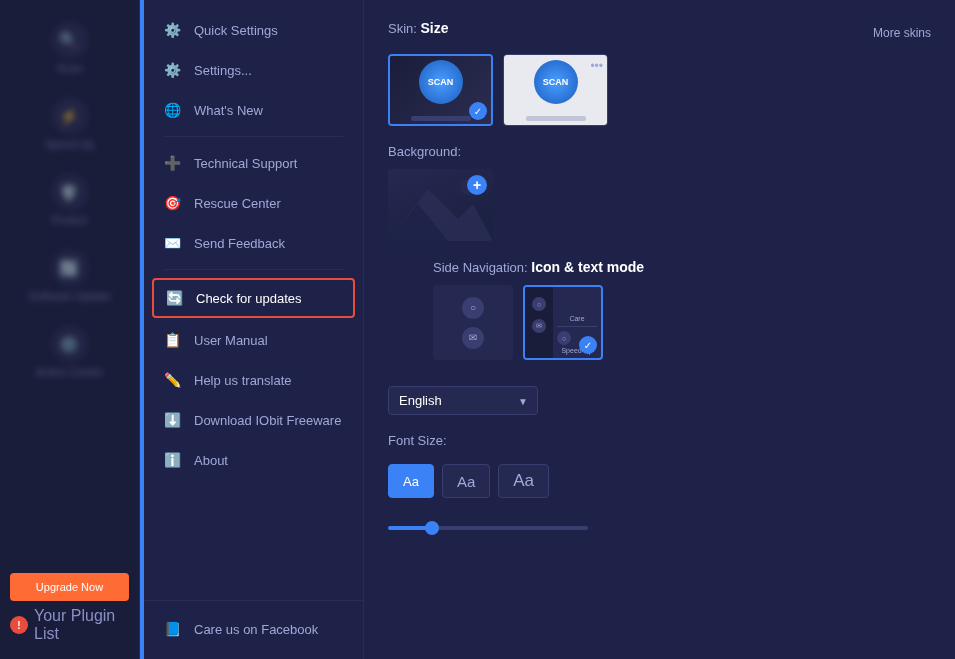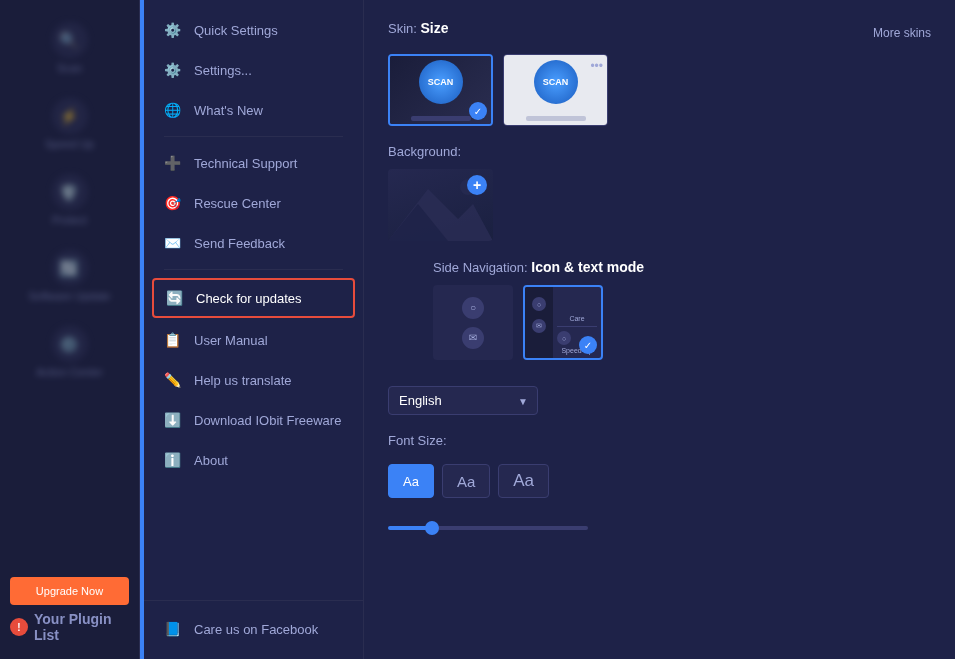--- a/index.html
+++ b/index.html
@@ -454,21 +454,21 @@
     <span>Software Update</span>
   </div>
   <div class="sidebar-item blurred">
     <div class="icon-circle">⚙️</div>
     <span>Action Center</span>
   </div>
   <div class="sidebar-bottom">
     <button class="upgrade-btn">Upgrade Now</button>
     <div class="sidebar-footer-item">
       <div class="red-dot">!</div>
-      <span style="font-size:14px;color:#8890c4;font-weight:bold;">Your Plugin List</span>
+      <span style="font-size:16px;color:#8890c4;">Your Plugin List</span>
     </div>
   </div>
 </div>
 
 <div class="accent-bar"></div>
 
 <div class="menu-panel">
 
   <div class="menu-item">
     <span class="menu-icon">⚙️</span>

